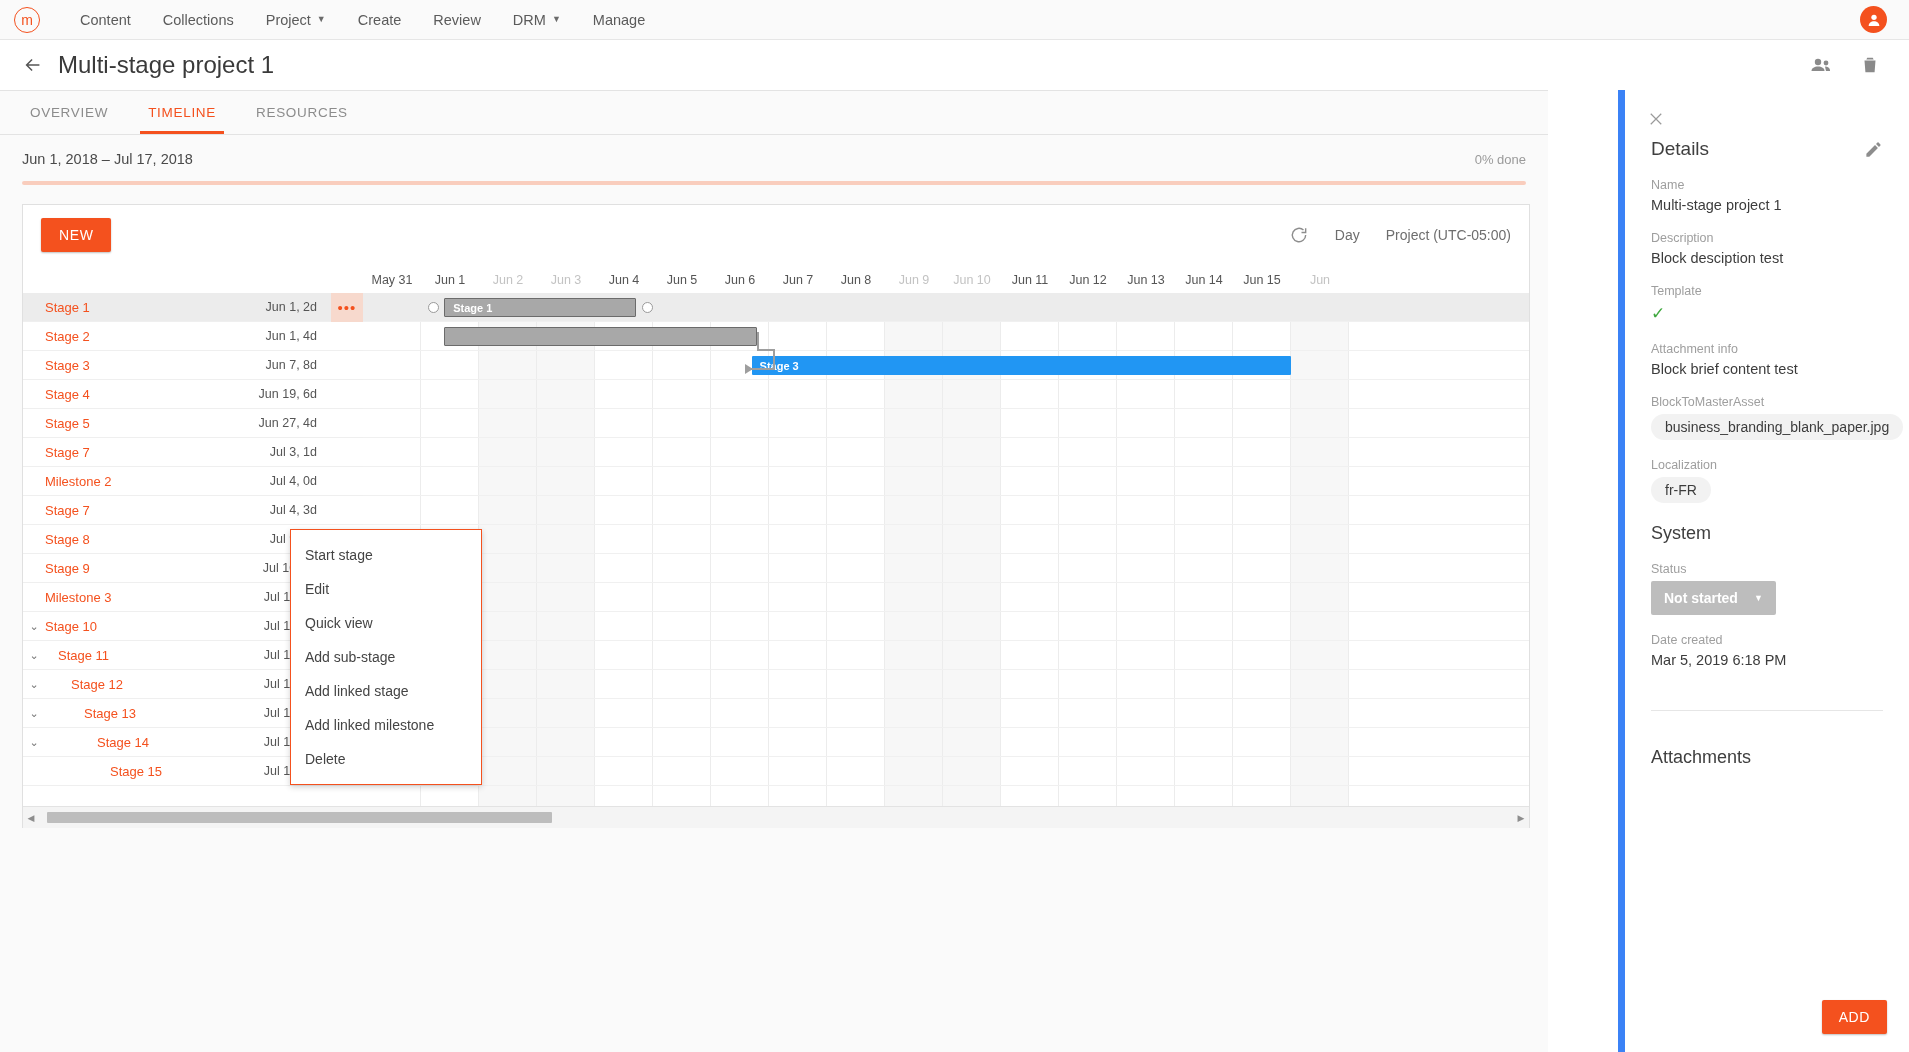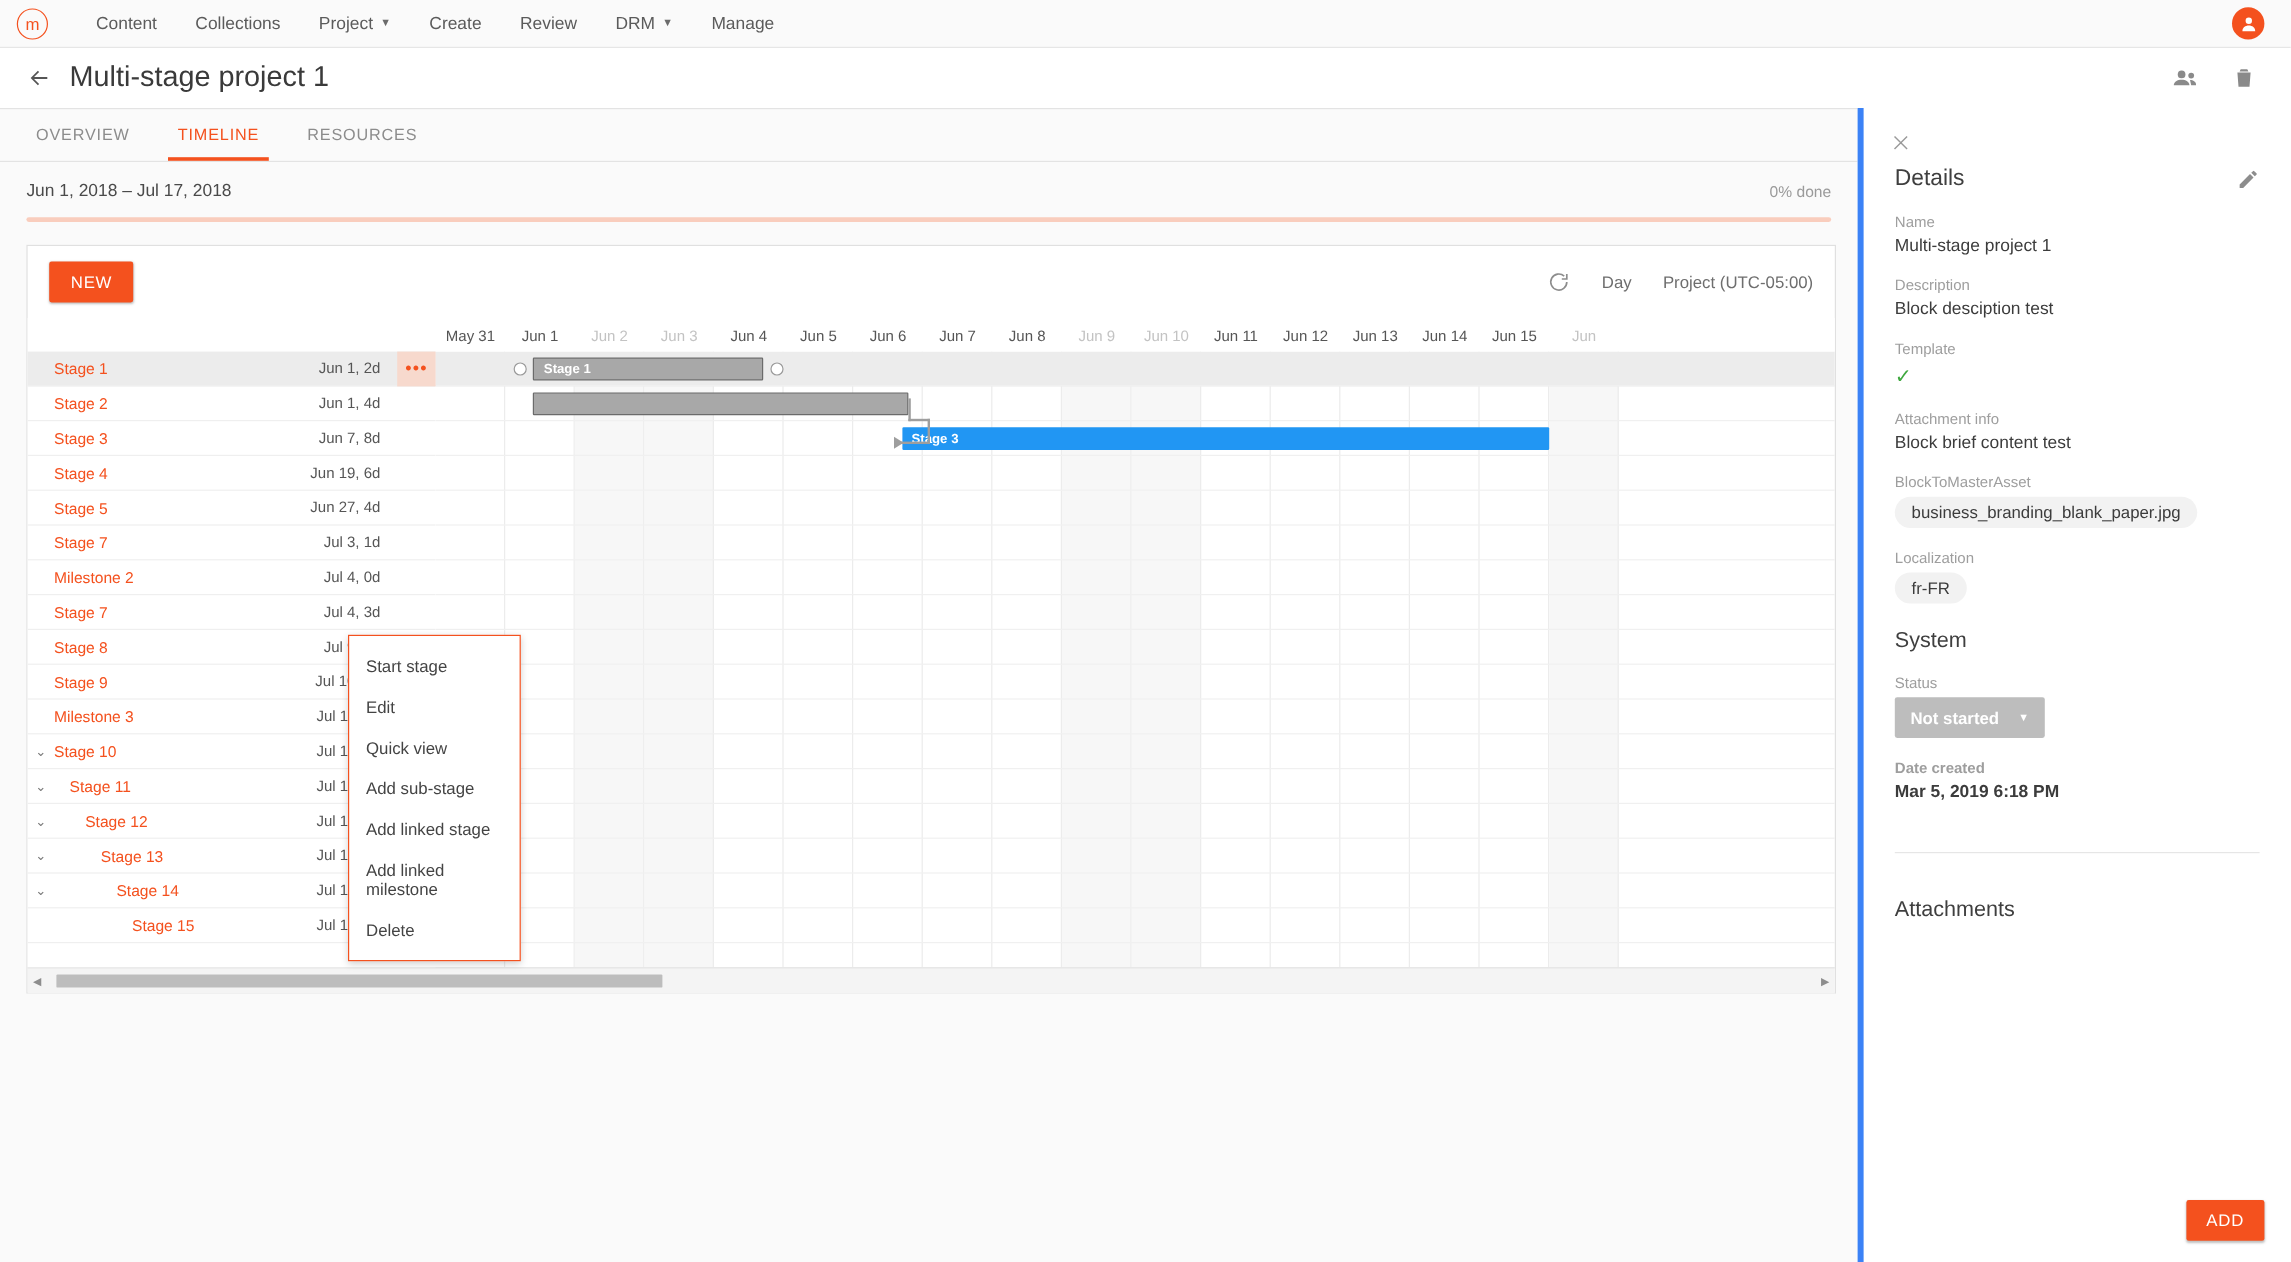--- a/index.html
+++ b/index.html
@@ -138,30 +138,30 @@
   .hscroll {
     position: absolute; left: 0; right: 0; bottom: 0; height: 22px;
     background: #f4f4f4; border-top: 1px solid #e3e3e3; display: flex; align-items: center;
   }
   .sarrow { width: 16px; text-align: center; font-size: 9px; color: #8d8d8d; cursor: pointer; }
   .sthumb { height: 11px; background: #bdbdbd; border-radius: 1px; cursor: pointer; }
   .strack { flex: 1; height: 11px; position: relative; }
 
   
   .ctxmenu {
-    position: absolute; left: 267px; top: 324px; width: 144px;
+    position: absolute; left: 267px; top: 324px; width: 192px;
     background: #fff; border: 1px solid #f4511e; z-index: 40;
     box-shadow: 0 2px 6px rgba(0,0,0,.18); padding: 8px 0;
   }
   .ctxitem { padding: 9px 14px; font-size: 14px; color: #444; cursor: pointer; }
 
   
   .sidebar {
-    position: absolute; top: 90px; right: 0; width: 361px; height: 962px;
-    background: #fff; border-left: 5px solid #3b82f6; overflow: hidden;
+    position: absolute; top: 90px; right: 0; width: 291px; height: 962px;
+    background: #fff; border-left: 7px solid #3b82f6; overflow: hidden;
   }
   .sb-close { position: absolute; top: 20px; left: 22px; color: #9a9a9a; cursor: pointer; }
   .sb-inner { padding: 48px 26px 0 26px; }
   .sb-titlerow { display: flex; align-items: center; }
   .sb-title { font-size: 19px; color: #3f3f3f; }
   .sb-edit { margin-left: auto; color: #8d8d8d; cursor: pointer; display: flex; }
   .fld { margin-top: 18px; }
   .flabel { font-size: 12.5px; color: #9e9e9e; margin-bottom: 5px; }
   .fvalue { font-size: 14.5px; color: #3c3c3c; }
   .chip {
@@ -535,21 +535,21 @@
       <div class="sb-sectiontitle">System</div>
 
       <div class="fld">
         <div class="flabel">Status</div>
         <div class="statusbtn">
           <span>Not started</span>
           <span class="tri">▼</span>
         </div>
       </div>
 
-      <div class="fld" style="font-weight:bold;">
+      <div class="fld" style="">
         <div class="flabel">Date created</div>
         <div class="fvalue">Mar 5, 2019 6:18 PM</div>
       </div>
 
       <div class="sb-divider" style="margin-top:42px;"></div>
 
       <div class="sb-sectiontitle" style="margin-top:36px;">Attachments</div>
     </div>
     <button class="addbtn">ADD</button>
   </div>

